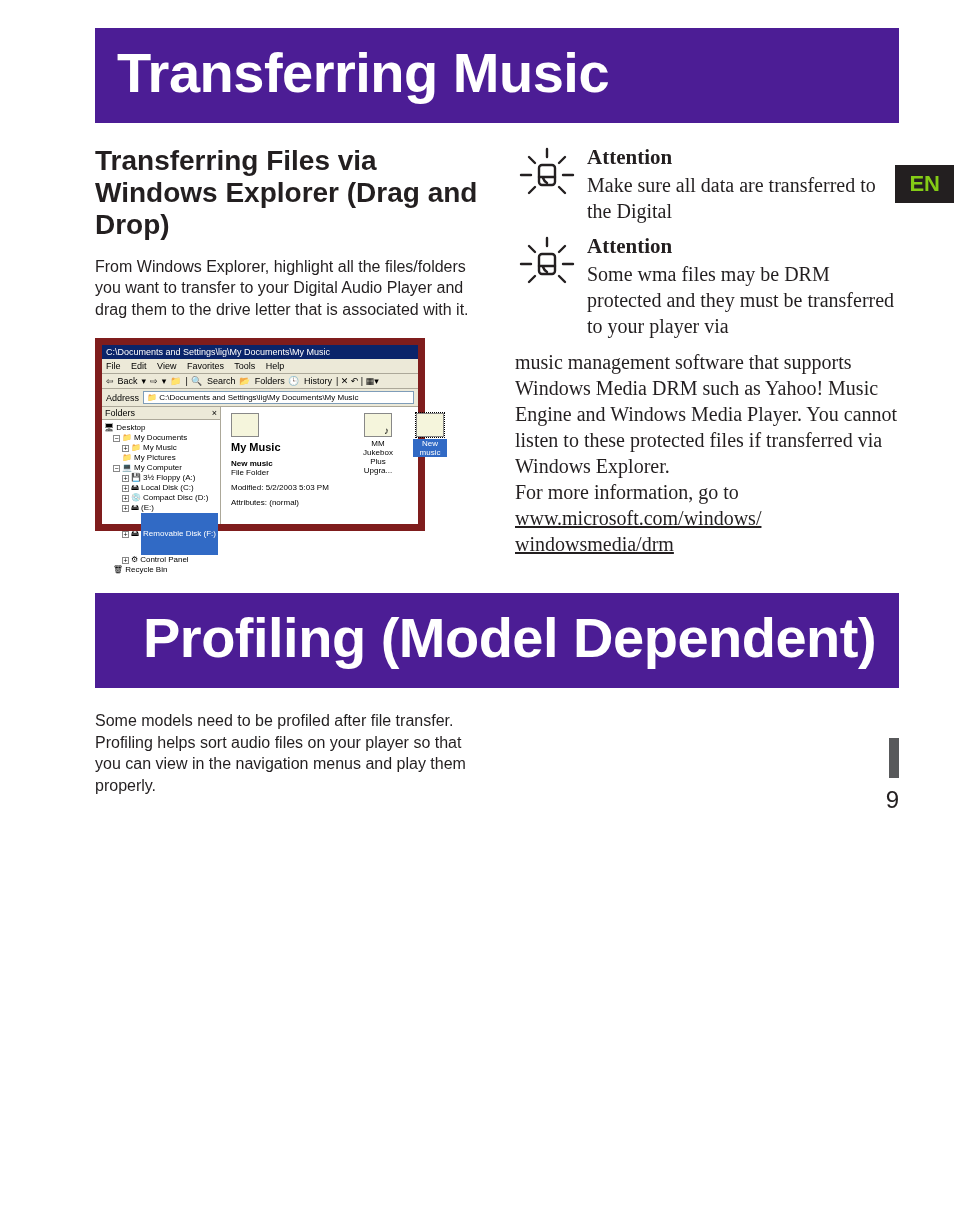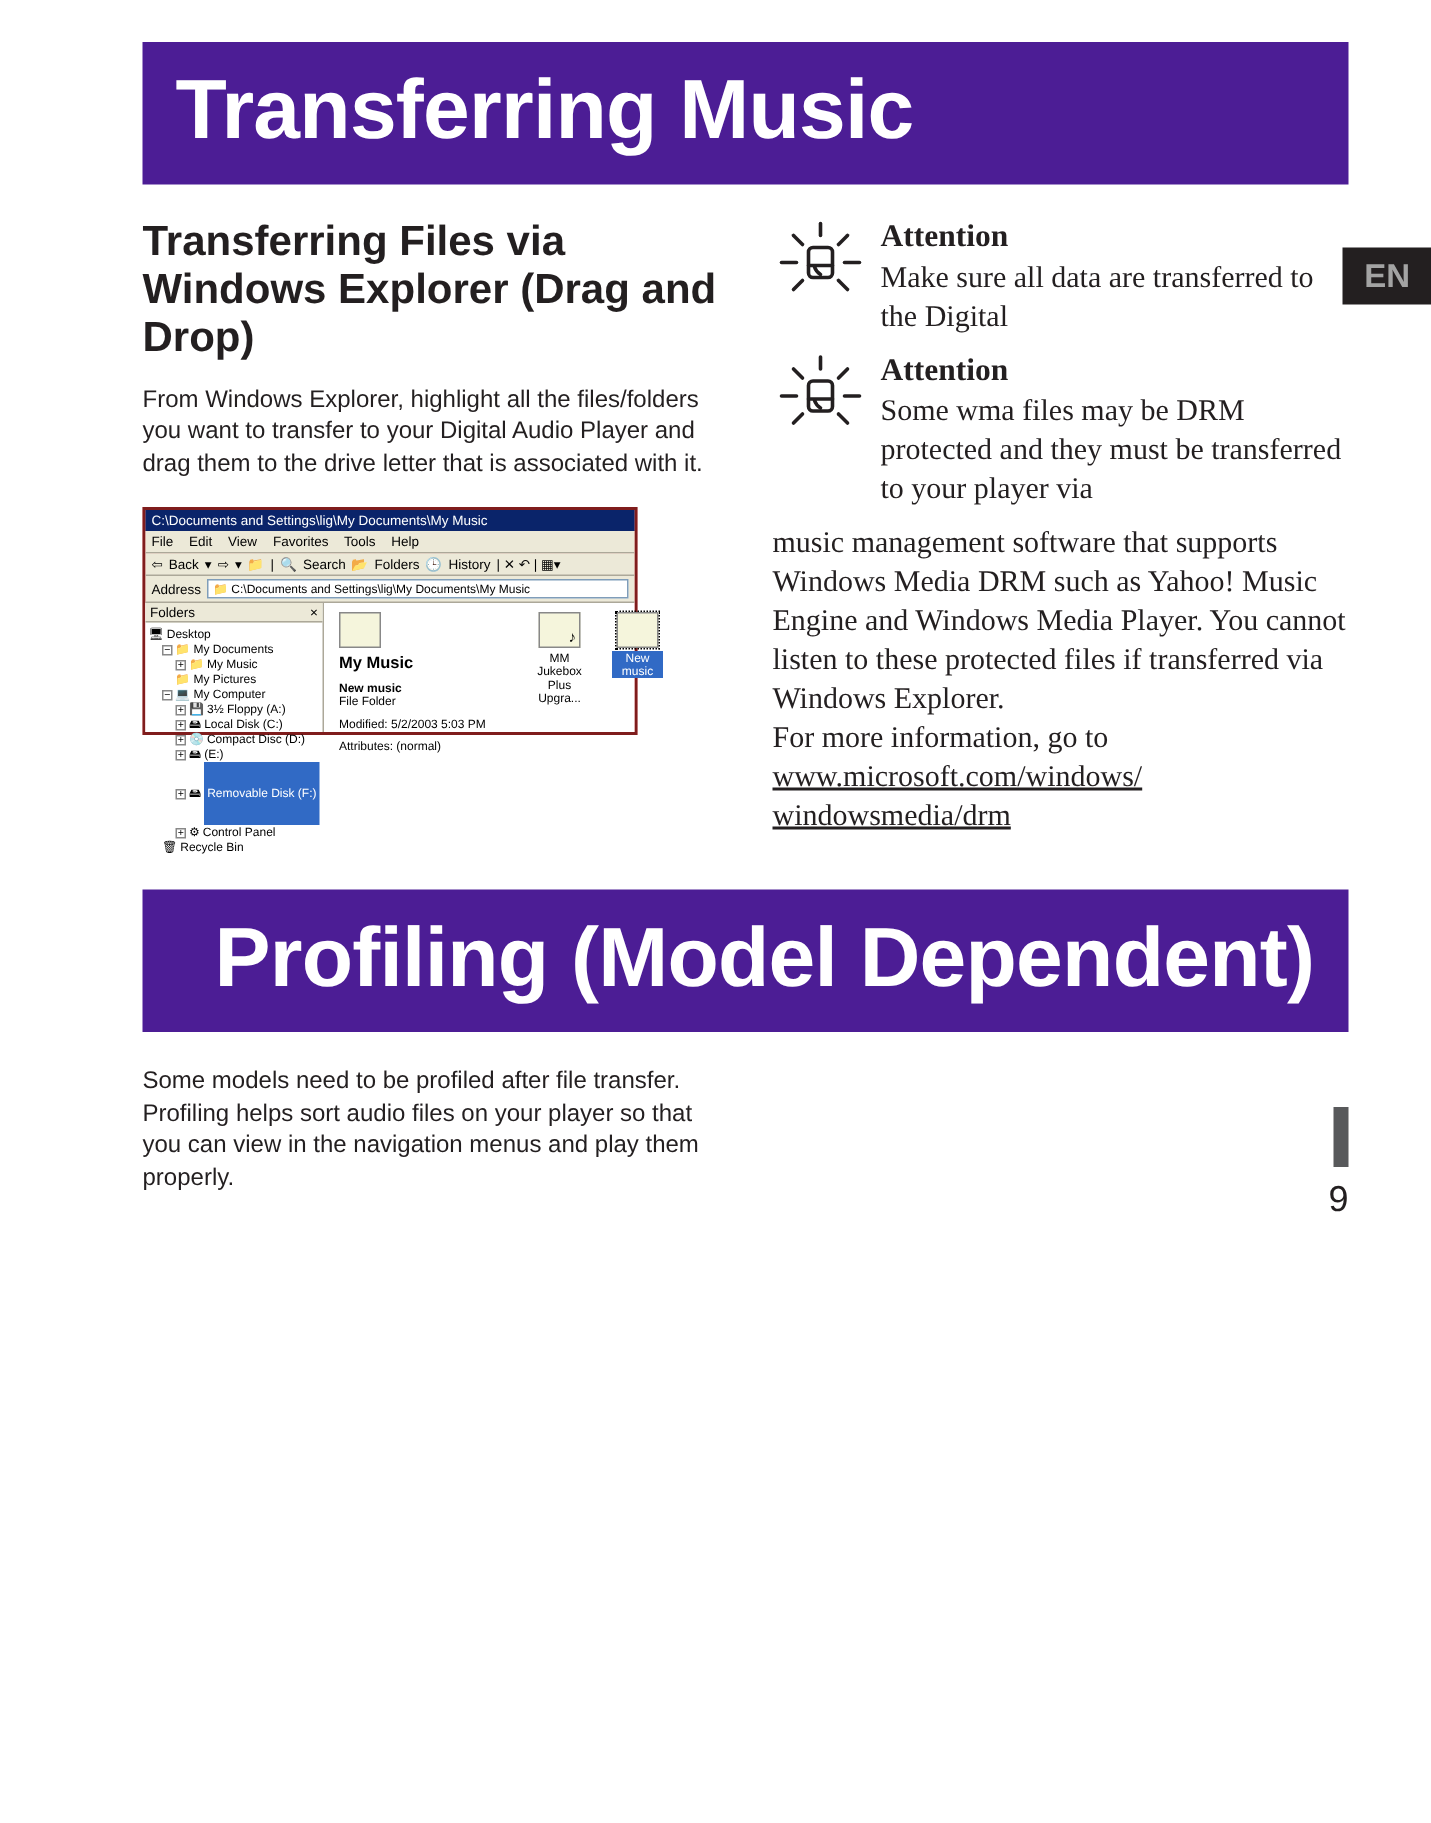--- a/index.html
+++ b/index.html
@@ -20,21 +20,21 @@
     padding: 12px 22px 18px 22px;
     margin-bottom: 22px;
   }
   .banner.h1 { font-size: 56px; letter-spacing: -0.5px; }
 
   .lang-tag {
     position: absolute;
     right: 0;
     top: 165px;
     background: #231f20;
-    color: #a3a3a3;
+    color: #84cc16;
     font-weight: 700;
     font-size: 22px;
     padding: 6px 14px;
   }
 
   .cols { display: flex; gap: 36px; }
   .col { flex: 1 1 0; min-width: 0; }
 
   .h2 {
     font-size: 28px;
@@ -58,23 +58,23 @@
   }
   .attn-body, .attn-continue {
     font-family: "Comic Sans MS", cursive;
     font-size: 20px;
     line-height: 1.3;
   }
   .attn-continue { margin-bottom: 26px; }
   .underline { text-decoration: underline; }
 
   .explorer-shot {
-    width: 330px; height: 152px;
-    border: 2px solid #7f1d1d;
-    background: #fca5a5;
+    width: 330px; height: 193px;
+    border: 7px solid #7f1d1d;
+    background: #1d4ed8;
     font-family: Tahoma, sans-serif;
     font-size: 9px;
     color: #000;
     margin-top: 2px;
   }
   .explorer-title { background:#0a246a; color:#fff; padding:2px 4px; font-size:9px; }
   .explorer-menu  { background:#ece9d8; border-bottom:1px solid #aca899; padding:2px 4px; }
   .explorer-menu span { margin-right:8px; }
   .explorer-tb { background:#ece9d8; border-bottom:1px solid #aca899; padding:2px 4px; display:flex; align-items:center; gap:4px; }
   .explorer-addr { background:#ece9d8; border-bottom:1px solid #aca899; padding:2px 4px; display:flex; align-items:center; gap:4px; }

